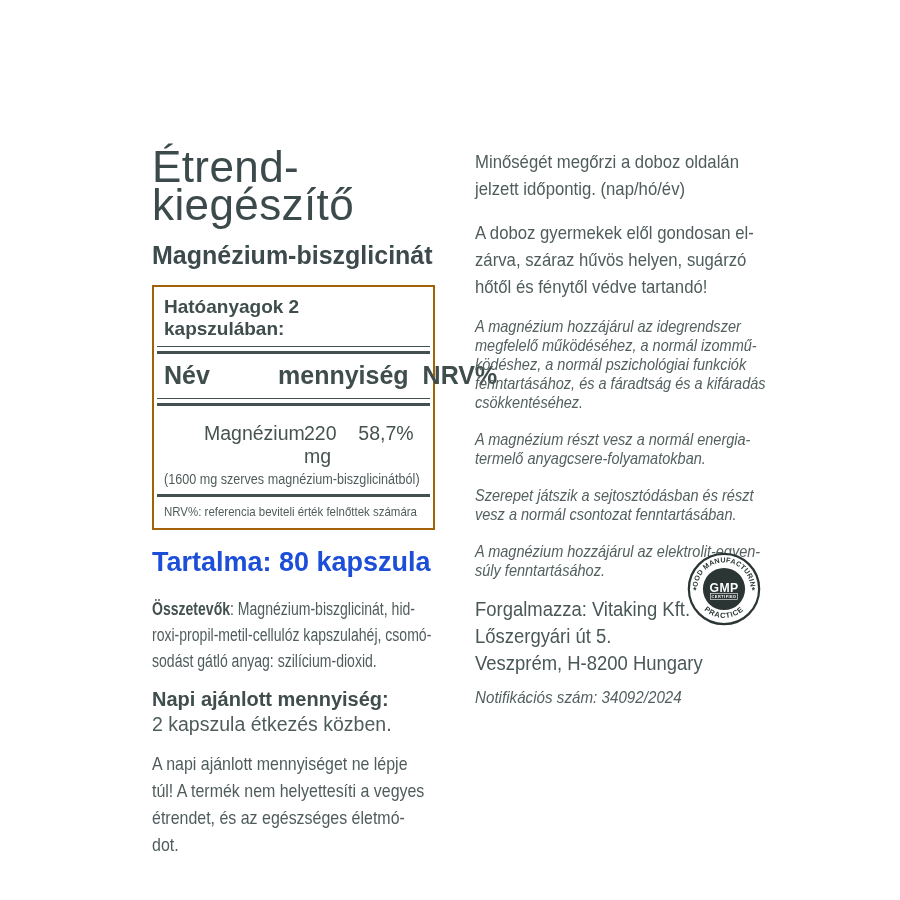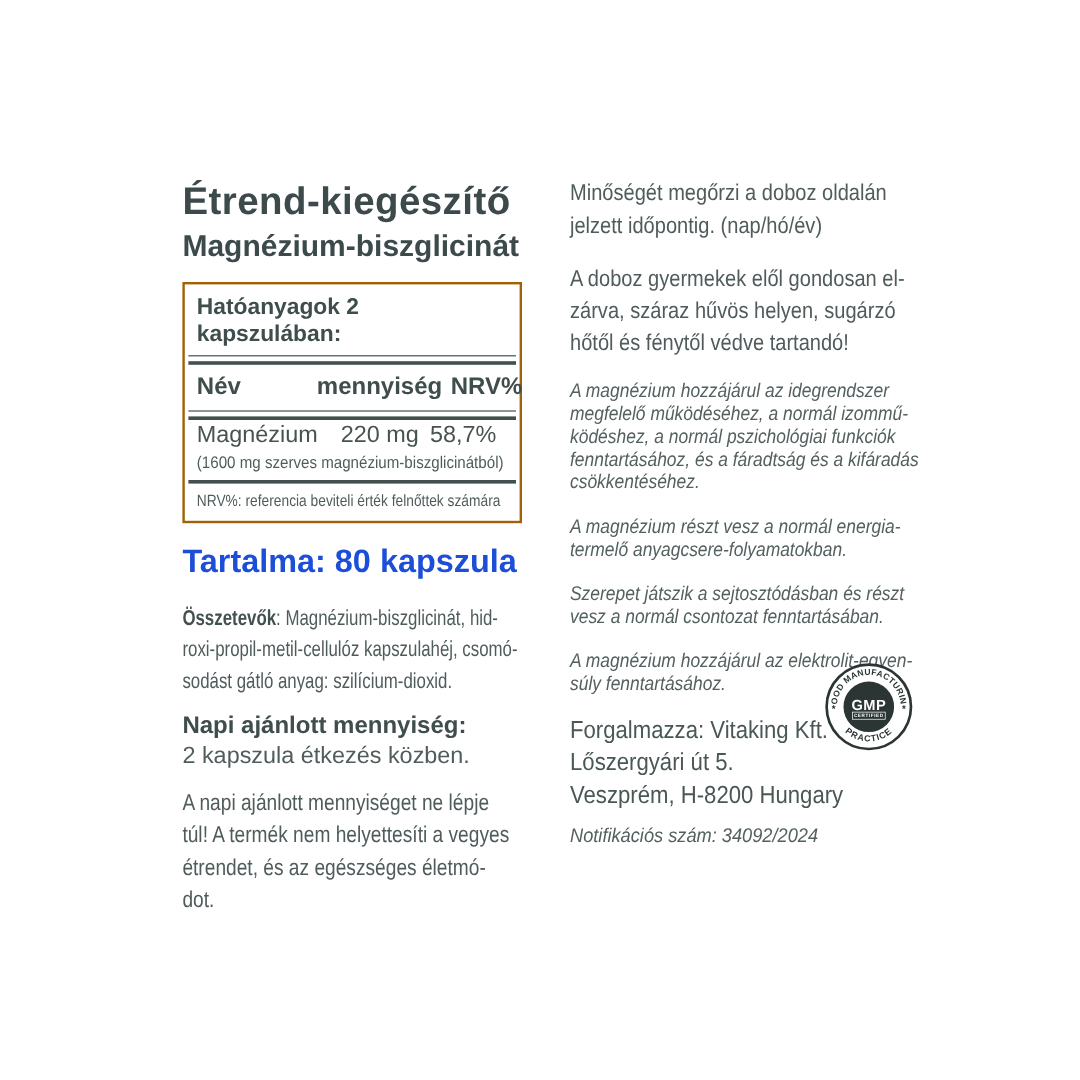--- a/index.html
+++ b/index.html
@@ -5,22 +5,22 @@
   html,body { margin:0; padding:0; background:#ffffff; }
   .page {
     position:relative; width:900px; height:900px; background:#ffffff;
     overflow:hidden; font-family:"Liberation Sans", sans-serif;
     color:#42504f; -webkit-font-smoothing:antialiased;
   }
   .col { position:absolute; top:148px; }
   .col-left  { left:152px; width:283px; }
   .col-right { left:475px; width:293px; }
 
-  .h1 { font-size:32px; line-height:38px; font-weight:bold; color:#3c4a4c; letter-spacing:.4px; }
-  .h2 { font-size:25px; line-height:30px; font-weight:bold; color:#3c4a4c; margin-top:4px; }
+  .h1 { font-size:44px; line-height:38px; font-weight:normal; color:#3c4a4c; letter-spacing:.4px; }
+  .h2 { font-size:25px; line-height:30px; font-weight:bold; color:#3c4a4c; margin-top:16px; }
   .h3 { font-size:27px; line-height:34px; font-weight:bold; color:#1d4ed8; margin-top:15px; }
   
   .cx  { transform-origin:0 0; width:460px; white-space:pre-line; }
   .cxL { transform:scaleX(.78); }
   .cxW { transform:scaleX(.84); }
   .cxR { transform:scaleX(.88); }
   .cxF { transform:scaleX(.90); }
   .cxN { transform:scaleX(.92); }
 
   .ingredients { margin-top:17px; font-size:18px; line-height:26px; color:#505c5c; }
@@ -35,23 +35,23 @@
   .claim.first { margin-top:17px; }
   .distributor { margin-top:15px; font-size:20.5px; line-height:27px; color:#4a5757; }
   .notification { margin-top:12px; font-size:16.5px; font-style:italic; color:#53605f; }
 
   
   .ftable { margin-top:15px; border:2px solid #a16207; padding:7px 10px 8px; }
   .t-head { font-size:19px; font-weight:bold; color:#3f4d4d; padding:2px 0 6px; }
   .rule-double { height:4px; border-top:1.5px solid #42504f; border-bottom:3px solid #42504f; margin:0 -7px; }
   .rule-thick  { height:0; border-bottom:3px solid #42504f; margin:2px -7px 0; }
   .t-cols, .t-row { display:grid; grid-template-columns:100px 1fr 74px; align-items:baseline; }
-  .t-cols { padding:7px 0 8px; font-size:20px; font-weight:bold; color:#3f4d4d; }
-  .t-row  { padding:1px 0 2px; font-size:19.5px; color:#46534f; }
-  .cell-mid { text-align:right; }
+  .t-cols { padding:7px 0 8px; font-size:25px; font-weight:bold; color:#3f4d4d;gap:14px; }
+  .t-row  { padding:16px 0 2px; font-size:19.5px; color:#46534f;margin-left:40px; }
+  .cell-mid { text-align:left; }
   .cell-end { text-align:center; }
   .t-note { font-size:14px; line-height:18px; color:#505c5c; transform:scaleX(.90); transform-origin:0 0; width:300px; padding-bottom:4px; }
   .t-foot { font-size:13.5px; line-height:17px; color:#505c5c; transform:scaleX(.85); transform-origin:0 0; width:320px; padding-top:6px; }
 
   .gmp-badge { position:absolute; left:687px; top:552px; width:74px; height:74px; }
 </style>
 </head>
 <body>
 
 <div class="page">

